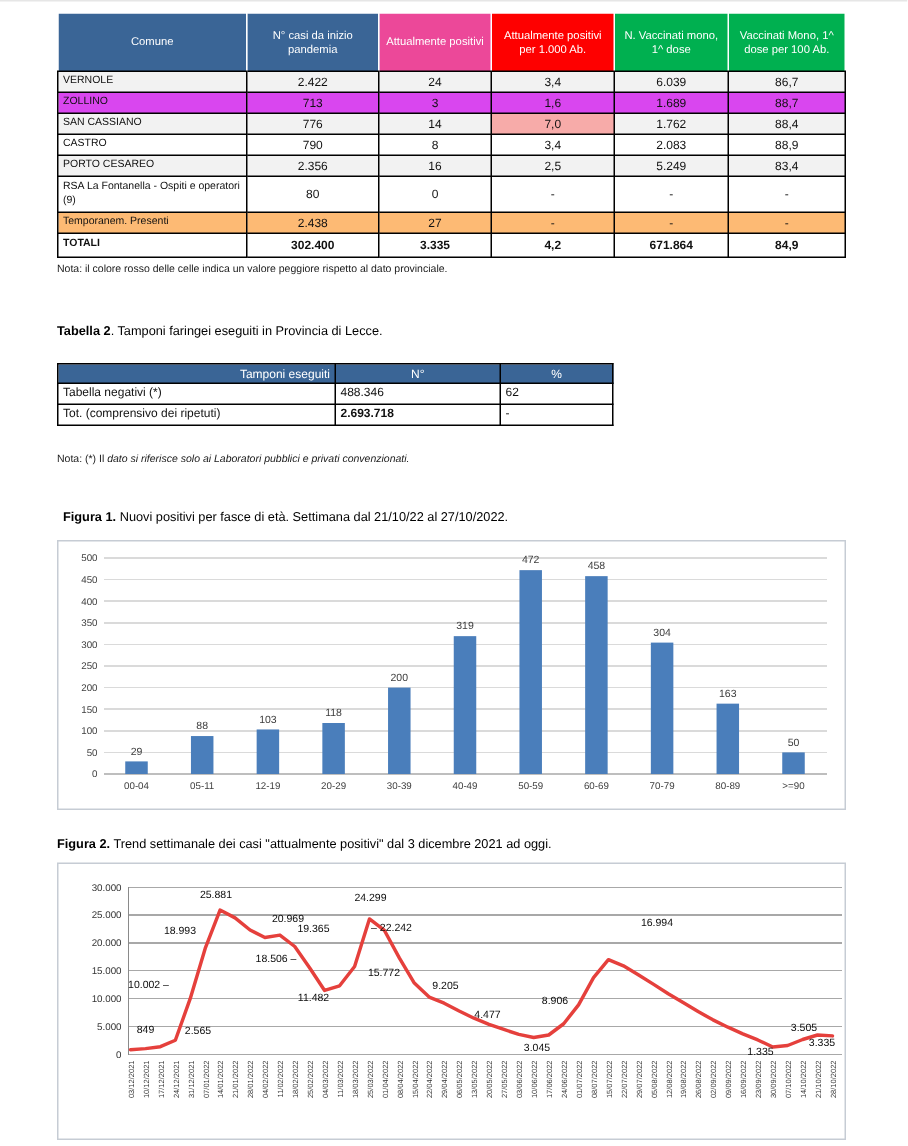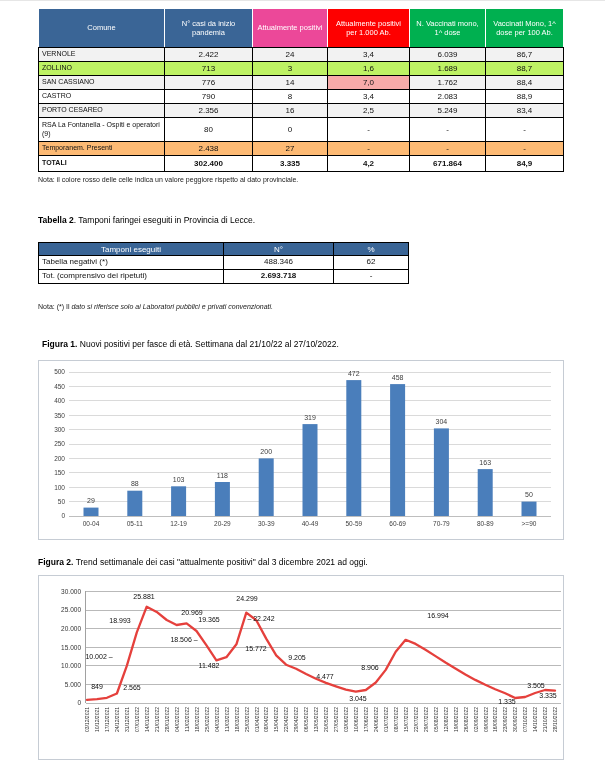--- a/index.html
+++ b/index.html
@@ -11,22 +11,22 @@
   table{border-collapse:collapse;table-layout:fixed}
   #table1{position:absolute;left:38px;top:8px;border:1.5px solid #000}
   #table1 th{border:1px solid #fff;border-bottom:1px solid #000;color:#fff;
              font-size:7.5px;font-weight:normal;padding:1px 2px;line-height:1.25}
   #table1 td{border:1px solid #000;font-size:8px;text-align:center;padding:0 2px;line-height:1.15}
   #table1 td.comune{text-align:left;font-size:7px;padding-left:3px}
   #table1 tr.bold td{font-weight:bold}
 
   #table2{position:absolute;left:38px;top:242px;border:1.5px solid #000}
   #table2 th{color:#fff;font-size:8px;font-weight:normal;border:1px solid #000;padding:0 3px}
-  #table2 th.lbl{text-align:center}
-  #table2 td{border:1px solid #000;font-size:8px;text-align:center;padding:0 3px;line-height:1.1}
+  #table2 th.lbl{text-align:right}
+  #table2 td{border:1px solid #000;font-size:8px;text-align:left;padding:0 3px;line-height:1.1}
   #table2 td.lbl{text-align:left}
 
   .note{position:absolute;font-size:7px;color:#1a1a1a}
   .caption{position:absolute;font-size:8.5px;color:#000;margin:0}
   .caption b{font-weight:bold}
 
   .figbox{position:absolute;background:#fff;border:1px solid #c6ccd4}
   svg text{font-family:"Liberation Sans",sans-serif}
 </style>
 </head>
@@ -55,21 +55,21 @@
     </thead>
   <tbody>
       <tr class="" style="height:14px;background:#F2F2F2">
         <td class="comune">VERNOLE</td>
         <td style="">2.422</td>
         <td style="">24</td>
         <td style="">3,4</td>
         <td style="">6.039</td>
         <td style="">86,7</td>
       </tr>
-      <tr class="" style="height:14px;background:#bef264">
+      <tr class="" style="height:14px;background:#d946ef">
         <td class="comune">ZOLLINO</td>
         <td style="">713</td>
         <td style="">3</td>
         <td style="">1,6</td>
         <td style="">1.689</td>
         <td style="">88,7</td>
       </tr>
       <tr class="" style="height:14px;background:#F2F2F2">
         <td class="comune">SAN CASSIANO</td>
         <td style="">776</td>

